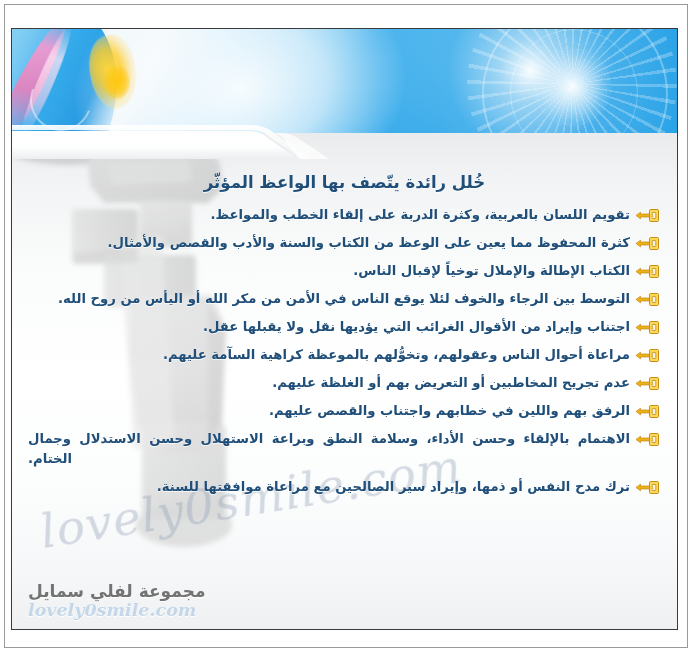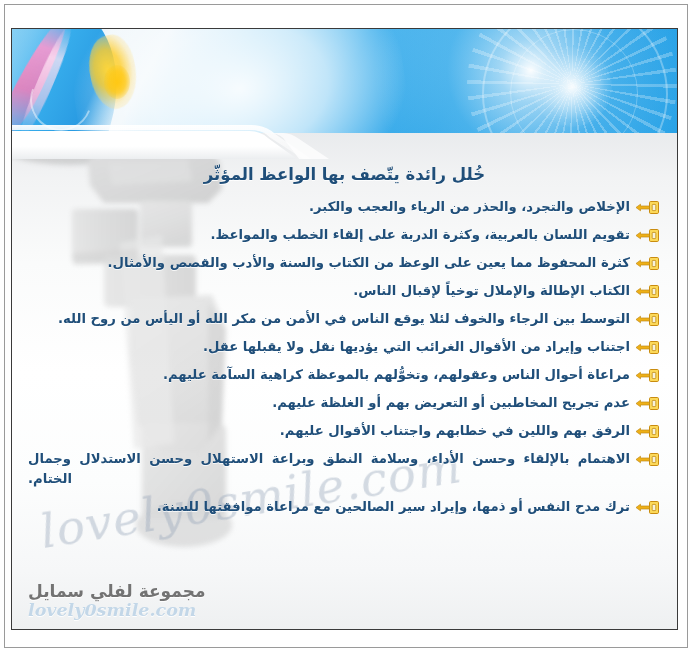--- a/index.html
+++ b/index.html
@@ -328,21 +328,21 @@
     box-sizing: border-box;
     padding: 24px 16px 0 16px;
   }
 
   #title {
     text-align: center;
     font-size: 16.5px;
     font-weight: 700;
     color: #1f4e79;
     letter-spacing: 0px;
-    margin: 8px 0 13px 0;
+    margin: 16px 0 13px 0;
     text-shadow: 0 1px 0 rgba(255,255,255,0.85);
     direction: rtl;
   }
 
   #bullet-list {
     list-style: none;
     margin: 0;
     padding: 0;
     direction: rtl;
   }
@@ -507,32 +507,20 @@
 
       <div id="wm-script">lovely0smile.com</div>
     </div>
 
     <div id="content">
 
       <div id="title">خُلل رائدة يتّصف بها الواعظ المؤثّر</div>
 
       <ul id="bullet-list">
 
-        <li class="bullet-row">
-          <span class="bullet-key">
-            <svg viewBox="0 0 26 17" width="26" height="17">
-              <g>
-                <rect x="14.5" y="2.5" width="9" height="12" rx="1.2" fill="#fcd95a" stroke="#c98c10" stroke-width="1"></rect>
-                <rect x="17.2" y="5.4" width="3.6" height="6.2" rx="0.8" fill="#f7f2dc" stroke="#c08a14" stroke-width="0.8"></rect>
-                <path d="M14.5,7.0 L5.5,7.0 L5.5,5.2 L1.0,8.5 L5.5,11.8 L5.5,10.0 L14.5,10.0 Z" fill="#eeb017" stroke="#c08a14" stroke-width="0.7"></path>
-              </g>
-            </svg>
-          </span>
-          <span class="bullet-text">الإخلاص والتجرد، والحذر من الرياء والعجب والكبر.</span>
-        </li>
 
         <li class="bullet-row">
           <span class="bullet-key">
             <svg viewBox="0 0 26 17" width="26" height="17">
               <rect x="14.5" y="2.5" width="9" height="12" rx="1.2" fill="#fcd95a" stroke="#c98c10" stroke-width="1"></rect>
               <rect x="17.2" y="5.4" width="3.6" height="6.2" rx="0.8" fill="#f7f2dc" stroke="#c08a14" stroke-width="0.8"></rect>
               <path d="M14.5,7.0 L5.5,7.0 L5.5,5.2 L1.0,8.5 L5.5,11.8 L5.5,10.0 L14.5,10.0 Z" fill="#eeb017" stroke="#c08a14" stroke-width="0.7"></path>
             </svg>
           </span>
           <span class="bullet-text">تقويم اللسان بالعربية، وكثرة الدربة على إلقاء الخطب والمواعظ.</span>
@@ -605,21 +593,21 @@
         </li>
 
         <li class="bullet-row">
           <span class="bullet-key">
             <svg viewBox="0 0 26 17" width="26" height="17">
               <rect x="14.5" y="2.5" width="9" height="12" rx="1.2" fill="#fcd95a" stroke="#c98c10" stroke-width="1"></rect>
               <rect x="17.2" y="5.4" width="3.6" height="6.2" rx="0.8" fill="#f7f2dc" stroke="#c08a14" stroke-width="0.8"></rect>
               <path d="M14.5,7.0 L5.5,7.0 L5.5,5.2 L1.0,8.5 L5.5,11.8 L5.5,10.0 L14.5,10.0 Z" fill="#eeb017" stroke="#c08a14" stroke-width="0.7"></path>
             </svg>
           </span>
-          <span class="bullet-text">الرفق بهم واللين في خطابهم واجتناب الأقوال عليهم.</span>
+          <span class="bullet-text">الرفق بهم واللين في خطابهم واجتناب والقصص عليهم.</span>
         </li>
 
         <li class="bullet-row">
           <span class="bullet-key">
             <svg viewBox="0 0 26 17" width="26" height="17">
               <rect x="14.5" y="2.5" width="9" height="12" rx="1.2" fill="#fcd95a" stroke="#c98c10" stroke-width="1"></rect>
               <rect x="17.2" y="5.4" width="3.6" height="6.2" rx="0.8" fill="#f7f2dc" stroke="#c08a14" stroke-width="0.8"></rect>
               <path d="M14.5,7.0 L5.5,7.0 L5.5,5.2 L1.0,8.5 L5.5,11.8 L5.5,10.0 L14.5,10.0 Z" fill="#eeb017" stroke="#c08a14" stroke-width="0.7"></path>
             </svg>
           </span>

